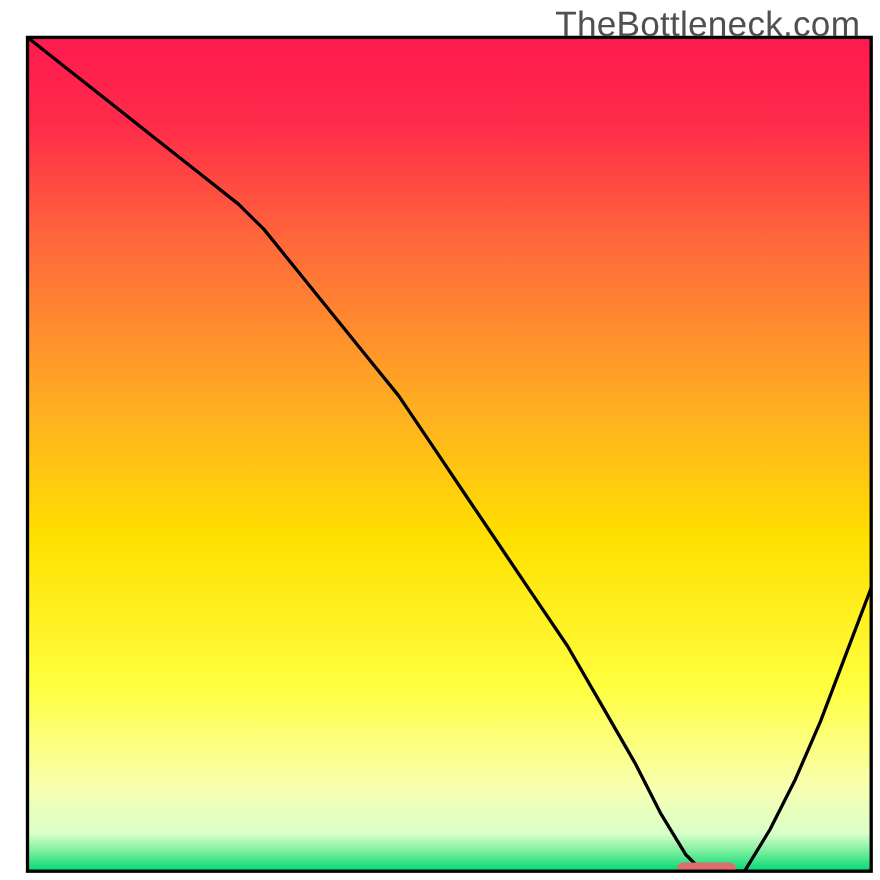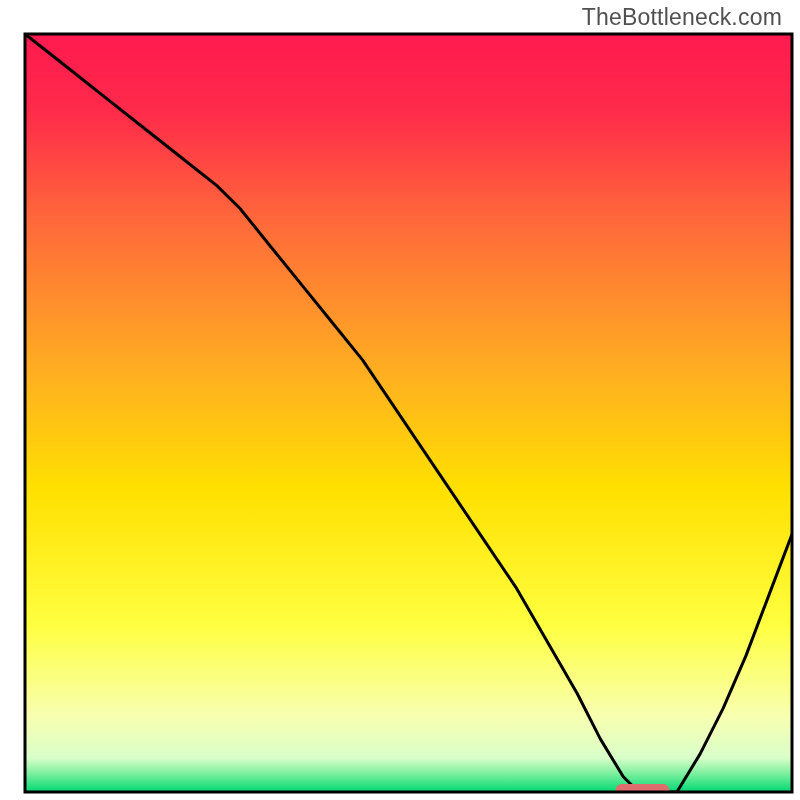--- a/index.html
+++ b/index.html
@@ -12,21 +12,21 @@
   }
   .container {
     position: relative;
     width: 800px;
     height: 800px;
   }
   .watermark {
     position: absolute;
     top: 4px;
     right: 18px;
-    font-size: 23px;
+    font-size: 32px;
     font-weight: 500;
     color: #505050;
     letter-spacing: 0.2px;
     z-index: 10;
   }
   svg.chart {
     position: absolute;
     top: 0;
     left: 0;
   }

